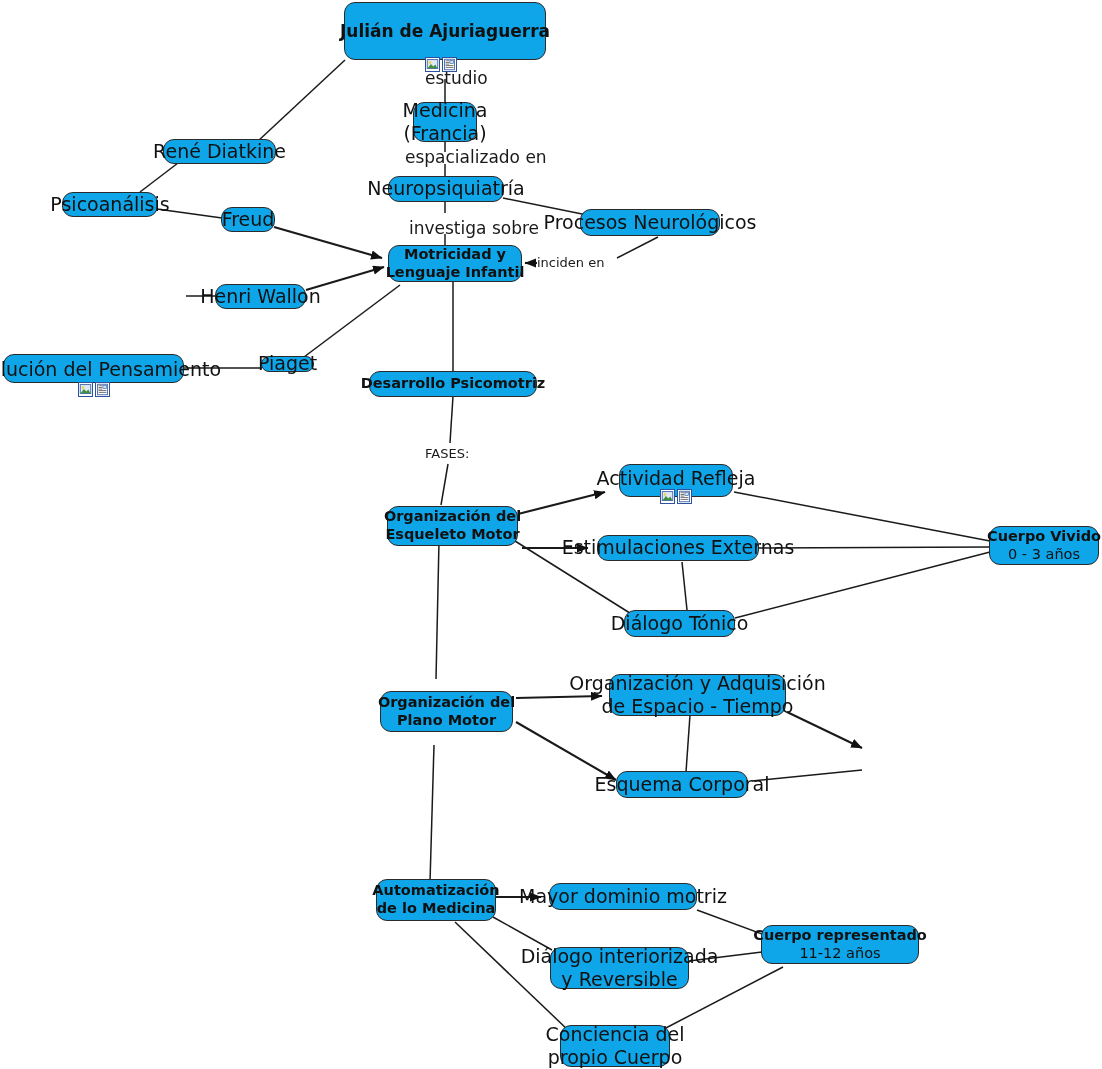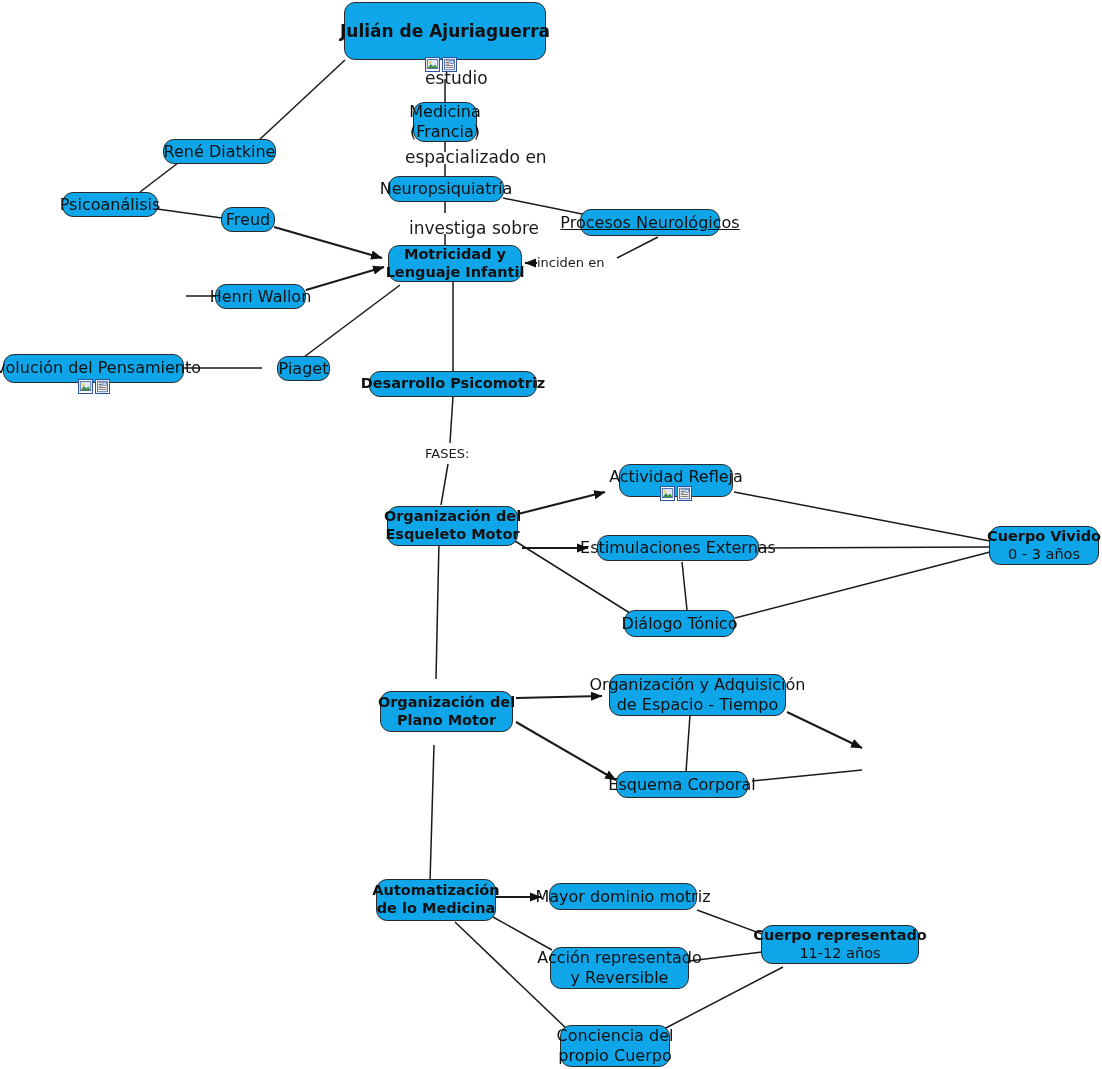--- a/index.html
+++ b/index.html
@@ -36,21 +36,21 @@
     flex-direction: column;
     align-items: center;
     justify-content: center;
     text-align: center;
     color: #111111;
     line-height: 1.22;
     z-index: 4;
   }
   .node .line1 { display: block; white-space: nowrap; }
   .node .line2 { display: block; white-space: nowrap; }
-  .n-plain { font-weight: normal; font-size: 16px; }
+  .n-plain { font-weight: normal; font-size: 19px; }
   .n-bold { font-weight: bold; font-size: 14.5px; }
   .n-bold .line2 { font-weight: normal; }
   .n-big .line1 { font-size: 17px; font-weight: bold; }
   .n-big .line2 { font-size: 14.5px; font-weight: normal; padding-top: 5px;}
   .edge-label {
     position: absolute;
     font-size: 17px;
     color: #1a1a1a;
     white-space: nowrap;
     background: transparent;
@@ -217,21 +217,21 @@
   <div class="node n-plain" style="left:221px; top:207px; width:54px; height:25px;">
     <span class="line1">Freud</span>
   </div>
 
   <div class="node n-plain" style="left:388px; top:176px; width:116px; height:26px;">
     <span class="line1">Neuropsiquiatría</span>
   </div>
 
   <div class="edge-label" style="left:409px; top:218px;">investiga sobre</div>
 
-  <div class="node n-plain" style="left:580px; top:209px; width:140px; height:27px;text-decoration:underline;">
+  <div class="node n-plain" style="left:580px; top:209px; width:140px; height:27px;">
     <span class="line1">Procesos Neurológicos</span>
   </div>
 
   <div class="node n-bold" style="left:388px; top:245px; width:134px; height:37px;">
     <span class="line1">Motricidad y</span>
     <span class="line2" style="font-weight:bold;">Lenguaje Infantil</span>
   </div>
 
   <div class="edge-label sz13" style="left:537px; top:255px;">inciden en</div>
 
@@ -261,21 +261,21 @@
               <rect x="3.2" y="5" width="4.5" height="0.9"></rect>
               <rect x="3.2" y="7" width="4.5" height="0.9"></rect>
               <rect x="3.2" y="9" width="9.6" height="0.9"></rect>
               <rect x="3.2" y="11" width="9.6" height="0.9"></rect>
             </g>
           </svg>
       </span>
     </span>
   </div>
 
-  <div class="node n-plain" style="left:261px; top:356px; width:53px; height:25px;margin-left:16px;">
+  <div class="node n-plain" style="left:261px; top:356px; width:53px; height:16px;">
     <span class="line1">Piaget</span>
   </div>
 
   <div class="node n-bold" style="left:369px; top:371px; width:168px; height:26px;">
     <span class="line1">Desarrollo Psicomotriz</span>
   </div>
 
   <div class="edge-label sz13" style="left:425px; top:446px;">FASES:</div>
 
   <div class="node n-bold" style="left:387px; top:506px; width:131px; height:40px;">
@@ -342,21 +342,21 @@
   <div class="node n-bold" style="left:376px; top:879px; width:120px; height:42px;">
     <span class="line1">Automatización</span>
     <span class="line2" style="font-weight:bold;">de lo Medicina</span>
   </div>
 
   <div class="node n-plain" style="left:549px; top:883px; width:148px; height:27px;">
     <span class="line1">Mayor dominio motriz</span>
   </div>
 
   <div class="node n-plain" style="left:550px; top:947px; width:139px; height:42px;">
-    <span class="line1">Acción representado</span>
+    <span class="line1">Diálogo interiorizada</span>
     <span class="line2">y  Reversible</span>
   </div>
 
   <div class="node n-bold" style="left:761px; top:925px; width:158px; height:39px;">
     <span class="line1">Cuerpo representado</span>
     <span class="line2">11-12 años</span>
   </div>
 
   <div class="node n-plain" style="left:560px; top:1025px; width:110px; height:42px;">
     <span class="line1">Conciencia del</span>

